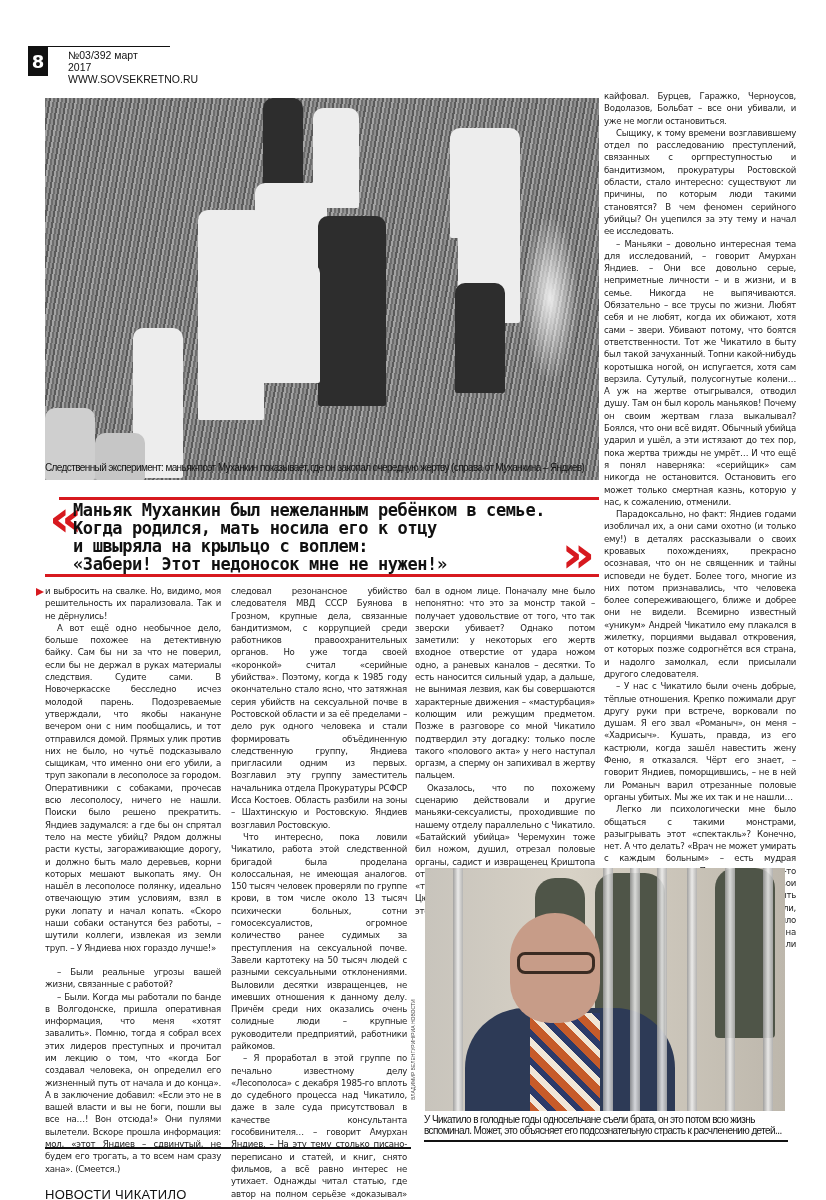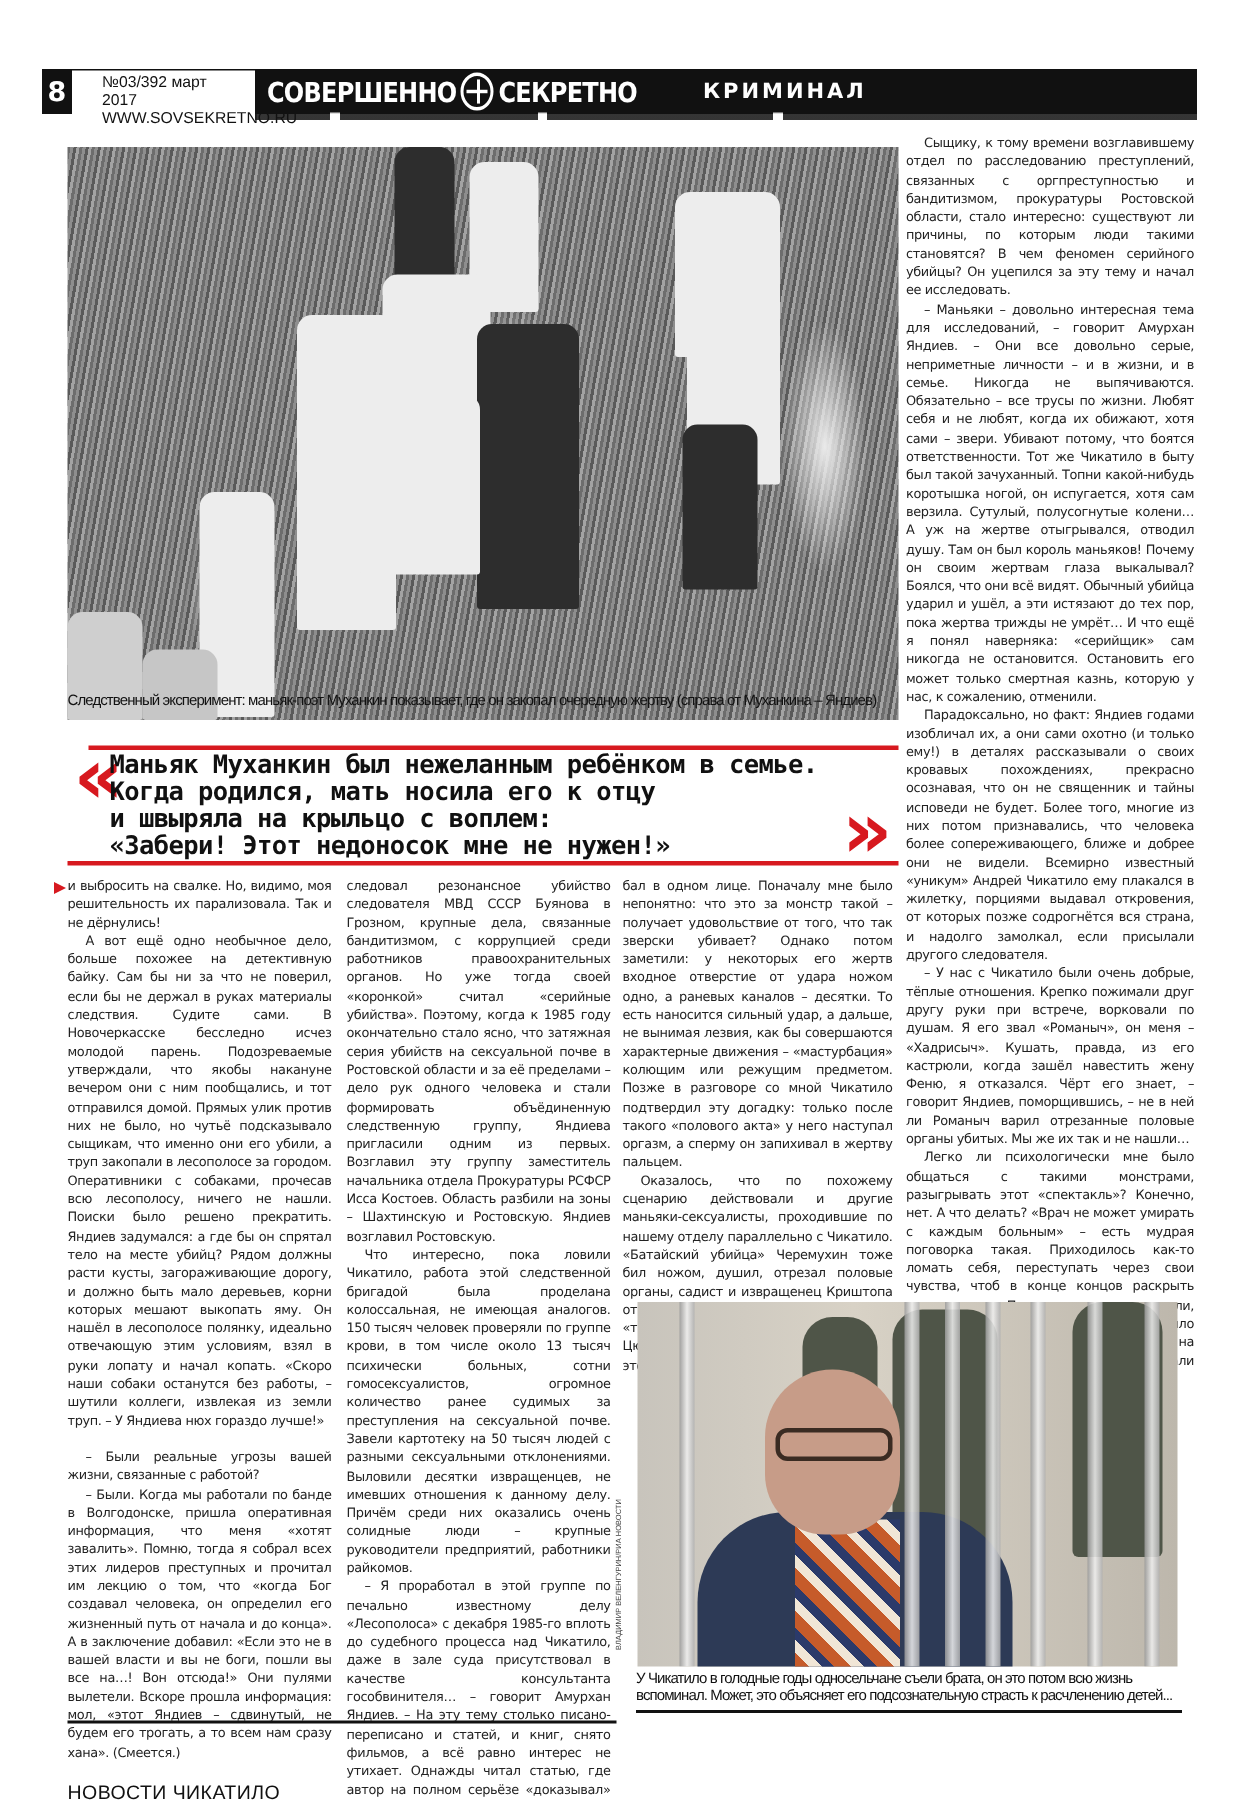--- a/index.html
+++ b/index.html
@@ -68,28 +68,20 @@
 </style>
 </head>
 <body>
 
 <div class="header">
   <div class="page-num">8</div>
   <div class="issue-box">
     <div>№03/392   март 2017</div>
     <div>WWW.SOVSEKRETNO.RU</div>
   </div>
-  <div class="band">
-    <div class="logo">
-      <span>СОВЕРШЕННО</span>
-      <span class="logo-emblem"></span>
-      <span>СЕКРЕТНО</span>
-    </div>
-    <div class="section">КРИМИНАЛ</div>
-  </div>
 </div>
 
 <div class="photo-main">
   <div class="fig dark" style="left:218px;top:0;width:40px;height:110px;"></div>
   <div class="fig" style="left:268px;top:10px;width:46px;height:100px;"></div>
   <div class="fig" style="left:405px;top:30px;width:70px;height:110px;"></div>
   <div class="fig" style="left:210px;top:85px;width:72px;height:110px;"></div>
   <div class="fig" style="left:153px;top:112px;width:66px;height:210px;"></div>
   <div class="fig dark" style="left:273px;top:118px;width:68px;height:190px;"></div>
   <div class="fig" style="left:195px;top:165px;width:80px;height:120px;"></div>
@@ -130,20 +122,21 @@
   <p>Что интересно, пока ловили Чикатило, работа этой следственной бригадой была проделана колоссальная, не имеющая аналогов. 150 тысяч человек проверяли по группе крови, в том числе около 13 тысяч психически больных, сотни гомосексуалистов, огромное количество ранее судимых за преступления на сексуальной почве. Завели картотеку на 50 тысяч людей с разными сексуальными отклонениями. Выловили десятки извращенцев, не имевших отношения к данному делу. Причём среди них оказались очень солидные люди – крупные руководители предприятий, работники райкомов.</p>
   <p>– Я проработал в этой группе по печально известному делу «Лесополоса» с декабря 1985-го вплоть до судебного процесса над Чикатило, даже в зале суда присутствовал в качестве консультанта гособвинителя… – говорит Амурхан Яндиев. – На эту тему столько писано-переписано и статей, и книг, снято фильмов, а всё равно интерес не утихает. Однажды читал статью, где автор на полном серьёзе «доказывал» версию, что все эти убийства дело рук не Чикатило, а… инопланетян. Недавно ко мне английские журналисты приезжали – снимали кино про маньяков для арабских шейхов.. Но Чикатило действительно «кровавый феномен» – 55 трупов. Целый букет патологий – садист, гомосексуалист, душитель, потрошитель, некрофил, педофил, геронтофил и канни-</p>
 </div>
 
 <div class="col col-3">
   <p class="noindent">бал в одном лице. Поначалу мне было непонятно: что это за монстр такой – получает удовольствие от того, что так зверски убивает? Однако потом заметили: у некоторых его жертв входное отверстие от удара ножом одно, а раневых каналов – десятки. То есть наносится сильный удар, а дальше, не вынимая лезвия, как бы совершаются характерные движения – «мастурбация» колющим или режущим предметом. Позже в разговоре со мной Чикатило подтвердил эту догадку: только после такого «полового акта» у него наступал оргазм, а сперму он запихивал в жертву пальцем.</p>
   <p>Оказалось, что по похожему сценарию действовали и другие маньяки-сексуалисты, проходившие по нашему отделу параллельно с Чикатило. «Батайский убийца» Черемухин тоже бил ножом, душил, отрезал половые органы, садист и извращенец Криштопа отгрызал носы, груди, влагалища, «таганрогский чёрноколготочник» Цюман душил девушек колготками, от этого</p>
 </div>
 
 <div class="col col-4">
+  <p class="noindent">кайфовал. Бурцев, Гаражко, Черноусов, Водолазов, Больбат – все они убивали, и уже не могли остановиться.</p>
   <p>Сыщику, к тому времени возглавившему отдел по расследованию преступлений, связанных с оргпреступностью и бандитизмом, прокуратуры Ростовской области, стало интересно: существуют ли причины, по которым люди такими становятся? В чем феномен серийного убийцы? Он уцепился за эту тему и начал ее исследовать.</p>
   <p>– Маньяки – довольно интересная тема для исследований, – говорит Амурхан Яндиев. – Они все довольно серые, неприметные личности – и в жизни, и в семье. Никогда не выпячиваются. Обязательно – все трусы по жизни. Любят себя и не любят, когда их обижают, хотя сами – звери. Убивают потому, что боятся ответственности. Тот же Чикатило в быту был такой зачуханный. Топни какой-нибудь коротышка ногой, он испугается, хотя сам верзила. Сутулый, полусогнутые колени… А уж на жертве отыгрывался, отводил душу. Там он был король маньяков! Почему он своим жертвам глаза выкалывал? Боялся, что они всё видят. Обычный убийца ударил и ушёл, а эти истязают до тех пор, пока жертва трижды не умрёт… И что ещё я понял наверняка: «серийщик» сам никогда не остановится. Остановить его может только смертная казнь, которую у нас, к сожалению, отменили.</p>
   <p>Парадоксально, но факт: Яндиев годами изобличал их, а они сами охотно (и только ему!) в деталях рассказывали о своих кровавых похождениях, прекрасно осознавая, что он не священник и тайны исповеди не будет. Более того, многие из них потом признавались, что человека более сопереживающего, ближе и добрее они не видели. Всемирно известный «уникум» Андрей Чикатило ему плакался в жилетку, порциями выдавал откровения, от которых позже содрогнётся вся страна, и надолго замолкал, если присылали другого следователя.</p>
   <p>– У нас с Чикатило были очень добрые, тёплые отношения. Крепко пожимали друг другу руки при встрече, ворковали по душам. Я его звал «Романыч», он меня – «Хадрисыч». Кушать, правда, из его кастрюли, когда зашёл навестить жену Феню, я отказался. Чёрт его знает, – говорит Яндиев, поморщившись, – не в ней ли Романыч варил отрезанные половые органы убитых. Мы же их так и не нашли…</p>
   <p>Легко ли психологически мне было общаться с такими монстрами, разыгрывать этот «спектакль»? Конечно, нет. А что делать? «Врач не может умирать с каждым больным» – есть мудрая поговорка такая. Приходилось как-то ломать себя, переступать через свои чувства, чтоб в конце концов раскрыть преступление. Помню, мы дело закончили, вся бригада осталась в Ростове, а Чикатило этапировали в Москву на судмедэкспертизу. Когда его признали вме-</p>
 </div>
 
 <div class="photo-credit">ВЛАДИМИР ВЕЛЕНГУРИН/РИА НОВОСТИ</div>
 <div class="photo-2">
   <div class="guard" style="left:110px;top:10px;width:50px;height:170px;"></div>

